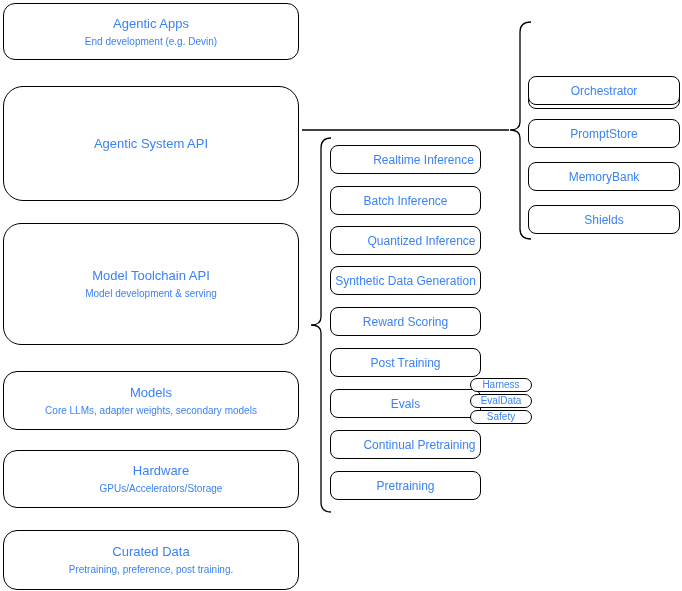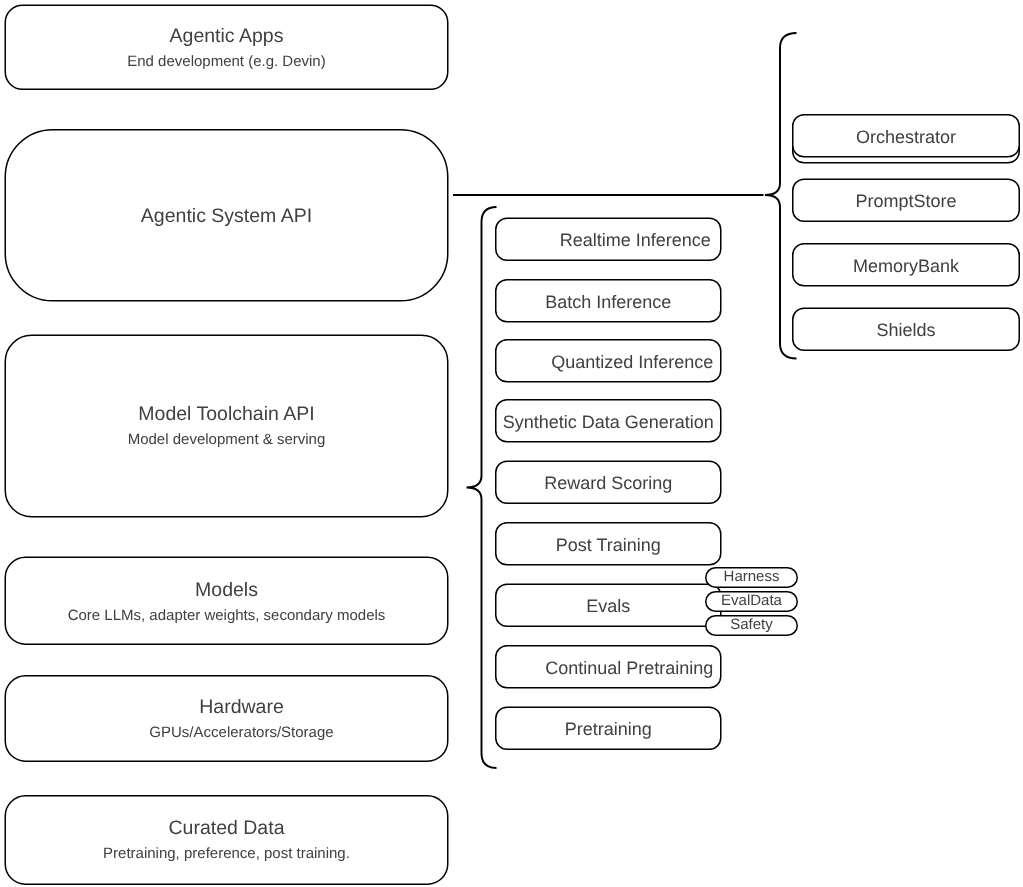--- a/index.html
+++ b/index.html
@@ -6,21 +6,21 @@
     margin: 0;
     padding: 0;
     background: #ffffff;
   }
   #canvas {
     position: relative;
     width: 682px;
     height: 591px;
     background: #ffffff;
     font-family: "Liberation Sans", sans-serif;
-    color: #404040;
+    color: #3b82f6;
     overflow: hidden;
   }
   #connector-layer {
     position: absolute;
     top: 0;
     left: 0;
     pointer-events: none;
   }
   .node {
     position: absolute;
@@ -81,21 +81,21 @@
     <path d="M 331 138 Q 321 138 321 148 L 321 317 Q 321 325 311 325 Q 321 325 321 333 L 321 502 Q 321 512 331 512" stroke="#000000" stroke-width="1.3" fill="none"></path>
 
     <path d="M 531 22 Q 520 22 520 32 L 520 122 Q 520 130 510 130 Q 520 130 520 138 L 520 229 Q 520 239 531 239" stroke="#000000" stroke-width="1.3" fill="none"></path>
   </svg>
 
   <div class="node left-node" style="top:3px; height:57px; border-radius:12px;">
     <div class="node-title">Agentic Apps</div>
     <div class="node-subtitle">End development (e.g. Devin)</div>
   </div>
 
-  <div class="node left-node" style="top:86px; height:115px; border-radius:32px;">
+  <div class="node left-node" style="top:86px; height:115px; border-radius:20px;">
     <div class="node-title">Agentic System API</div>
   </div>
 
   <div class="node left-node" style="top:223px; height:122px; border-radius:18px;">
     <div class="node-title">Model Toolchain API</div>
     <div class="node-subtitle">Model development &amp; serving</div>
   </div>
 
   <div class="node left-node" style="top:371px; height:59px; border-radius:14px;">
     <div class="node-title">Models</div>

